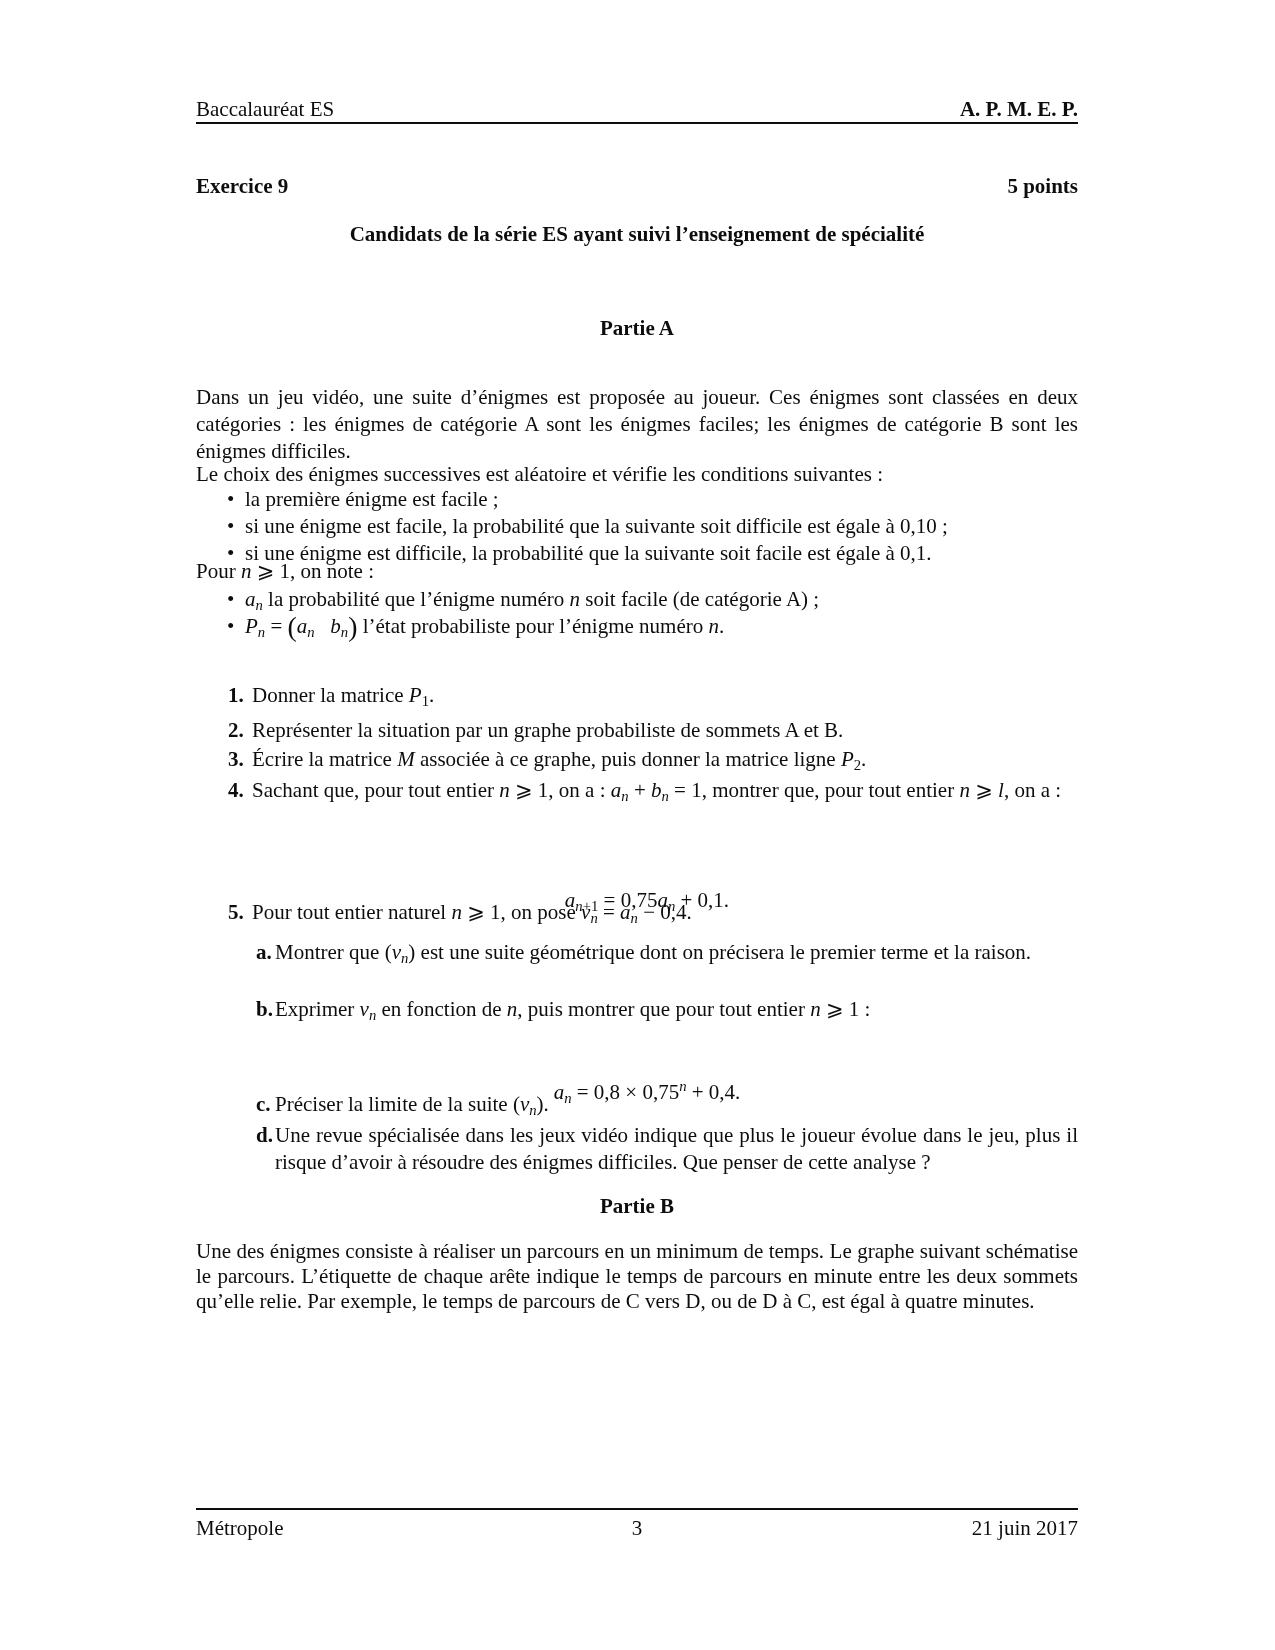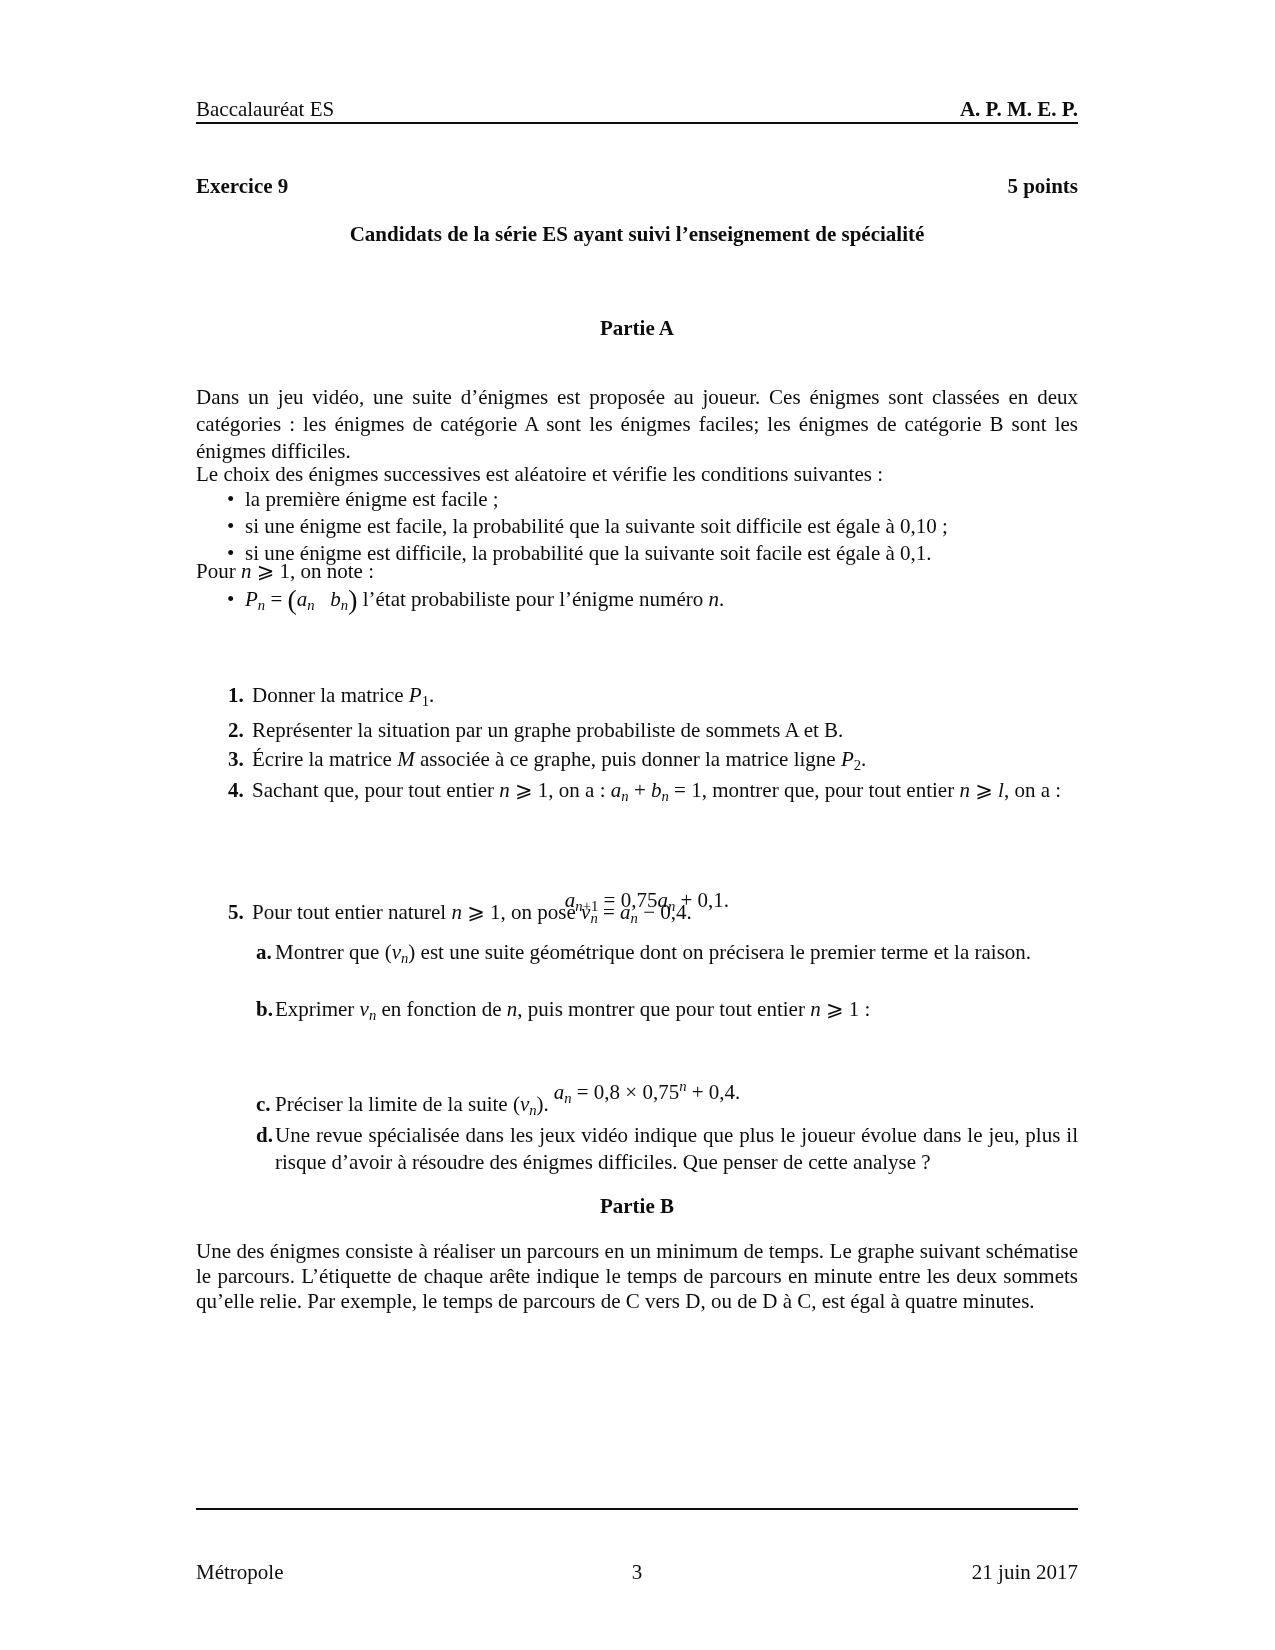--- a/index.html
+++ b/index.html
@@ -28,21 +28,21 @@
   .bullet-row{position:relative;padding-left:49px;line-height:27px;}
   .bullet-row::before{content:"\2022";position:absolute;left:31px;top:0;}
   
   .q{position:absolute;left:196px;width:882px;line-height:27px;}
   .q .qbody{display:block;padding-left:56px;text-align:justify;}
   .q .qnum{position:absolute;left:32px;top:0;font-weight:bold;}
   
   .sq .qbody{padding-left:79px;}
   .sq .qnum{left:60px;}
   .formula{position:absolute;left:206px;width:882px;text-align:center;line-height:27px;margin-top:31px;}
-  .footer-grid{display:flex;justify-content:space-between;align-items:flex-end;margin-top:44px;}
+  .footer-grid{display:flex;justify-content:space-between;align-items:flex-end;}
   .footer-center{position:absolute;left:0;width:882px;text-align:center;}
 </style>
 </head>
 <body>
 
 <div class="page">
 
   <div class="abs row-between" style="top:97px;">
     <span>Baccalauréat ES</span>
     <span class="b">A. P. M. E. P.</span>
@@ -63,20 +63,21 @@
 
   <div class="abs" style="top:486px;">
     <div class="bullet-row">la première énigme est facile ;</div>
     <div class="bullet-row">si une énigme est facile, la probabilité que la suivante soit difficile est égale à 0,10 ;</div>
     <div class="bullet-row">si une énigme est difficile, la probabilité que la suivante soit facile est égale à 0,1.</div>
   </div>
 
   <div class="abs" style="top:559px;">Pour <span class="mi">n</span> ⩾ 1, on note :</div>
 
   <div class="abs" style="top:586px;">
+    <div class="bullet-row"><span class="mi">a</span><span class="msub">n</span> la probabilité que l’énigme numéro <span class="mi">n</span> soit facile (de catégorie A) ;</div>
     <div class="bullet-row"><span class="mi">P</span><span class="msub">n</span> = <span class="mbig">(</span><span class="mi">a</span><span class="msub">n</span>&nbsp;&nbsp;&nbsp;<span class="mi">b</span><span class="msub">n</span><span class="mbig">)</span> l’état probabiliste pour l’énigme numéro <span class="mi">n</span>.</div>
   </div>
 
   <div class="q" style="top:682px;">
     <span class="qnum">1.</span>
     <span class="qbody">Donner la matrice <span class="mi">P</span><span class="msubn">1</span>.</span>
   </div>
 
   <div class="q" style="top:717px;">
     <span class="qnum">2.</span>

